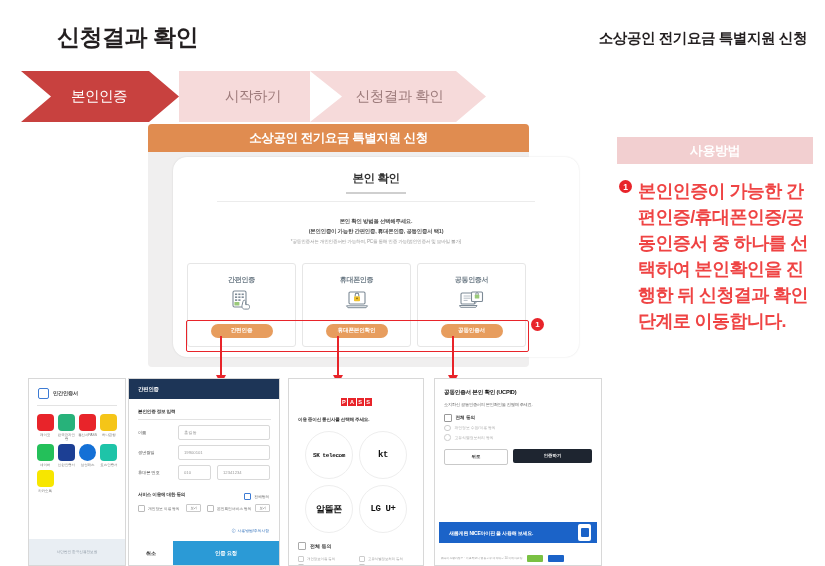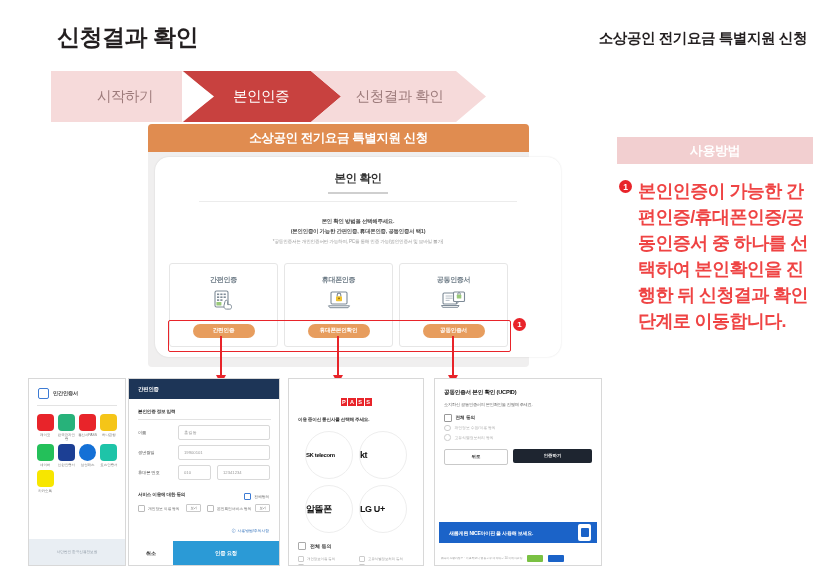--- a/index.html
+++ b/index.html
@@ -48,21 +48,21 @@
   .app {
     position: absolute; left: 148px; top: 124px; width: 381px; height: 243px;
     background: #f0efef; border-radius: 4px;
   }
   .app-head {
     height: 28px; background: #e08c50; border-radius: 4px 4px 0 0;
     display: flex; align-items: center; justify-content: center;
     color: #ffffff; font-size: 12.5px; font-weight: bold; letter-spacing: -0.4px;
   }
   .app-card {
-    position: absolute; left: 7px; top: 33px; width: 406px; height: 200px;
+    position: absolute; left: 25px; top: 33px; width: 406px; height: 200px;
     background: #ffffff; border-radius: 14px; box-shadow: 0 0 2px rgba(0,0,0,.12);
   }
   .app-card-title {
     text-align: center; font-size: 11.5px; font-weight: bold; color: #333;
     padding-top: 14px; letter-spacing: -0.4px;
   }
   .title-rule { width: 60px; height: 2px; background: #cfcfcf; margin: 6px auto 0; }
   .app-divider { width: 318px; height: 1px; background: #ececec; margin: 7px auto 0; }
   .desc { text-align: center; margin-top: 14px; }
   .desc .l1 { font-size: 5.4px; color: #4a4a4a; font-weight: bold; letter-spacing: -0.2px; line-height: 1.9; }
@@ -174,21 +174,21 @@
   .b-ok { flex:1; background:#2b9ad6; color:#fff; display:flex; align-items:center; justify-content:center;
           font-size:5.4px; font-weight:bold; letter-spacing:-0.2px; }
 
   
   .c-logo { text-align:center; padding-top:11px; }
   .c-logo .pl { display:inline-flex; gap:1px; }
   .c-logo .pl b { background:#e8242a; color:#fff; font-size:5.6px; padding:1px 1.6px; font-weight:bold; }
   .c-sub { font-size:4.6px; font-weight:bold; color:#333; padding:9px 0 0 9px; letter-spacing:-0.2px; }
   .c-circles { display:grid; grid-template-columns:1fr 1fr; gap:6px; padding:9px 16px 0 16px; }
   .c-cir { height:46px; border-radius:50%; border:1px solid #eee; display:flex;
-           align-items:center; justify-content:flex-start; }
+           align-items:center; justify-content:center;font-family:Liberation Mono, monospace; }
   .c-cir .lg { font-size:9px; font-weight:bold; color:#111; letter-spacing:-0.4px; }
   .c-cir .lg.sk { font-size:6px; }
   .c-all { display:flex; align-items:center; gap:4px; padding:9px 0 0 9px; }
   .c-all .bx { width:6px; height:6px; border:1px solid #aaa; border-radius:1px; }
   .c-all .tt { font-size:5px; font-weight:bold; color:#333; }
   .c-terms { display:grid; grid-template-columns:1fr 1fr; gap:2px 6px; padding:6px 9px 0 9px; }
   .c-tm { display:flex; align-items:center; gap:3px; font-size:3.4px; color:#999; }
   .c-tm .bx { width:4px; height:4px; border:1px solid #ccc; border-radius:1px; flex:0 0 auto;}
 
   
@@ -218,25 +218,25 @@
 </style>
 </head>
 <body>
 
 <div id="root">
 
   <div class="page-title">신청결과 확인</div>
   <div class="header-right">소상공인 전기요금 특별지원 신청</div>
 
   <div class="steps">
+    <div class="step step-2">
+      <span>본인인증</span>
+    </div>
     <div class="step step-1">
       <span>시작하기</span>
-    </div>
-    <div class="step step-2">
-      <span>본인인증</span>
     </div>
     <div class="step step-3">
       <span>신청결과 확인</span>
     </div>
   </div>
 
   <div class="app">
     <div class="app-head">소상공인 전기요금 특별지원 신청</div>
     <div class="app-card">
       <div class="app-card-title">본인 확인</div>

